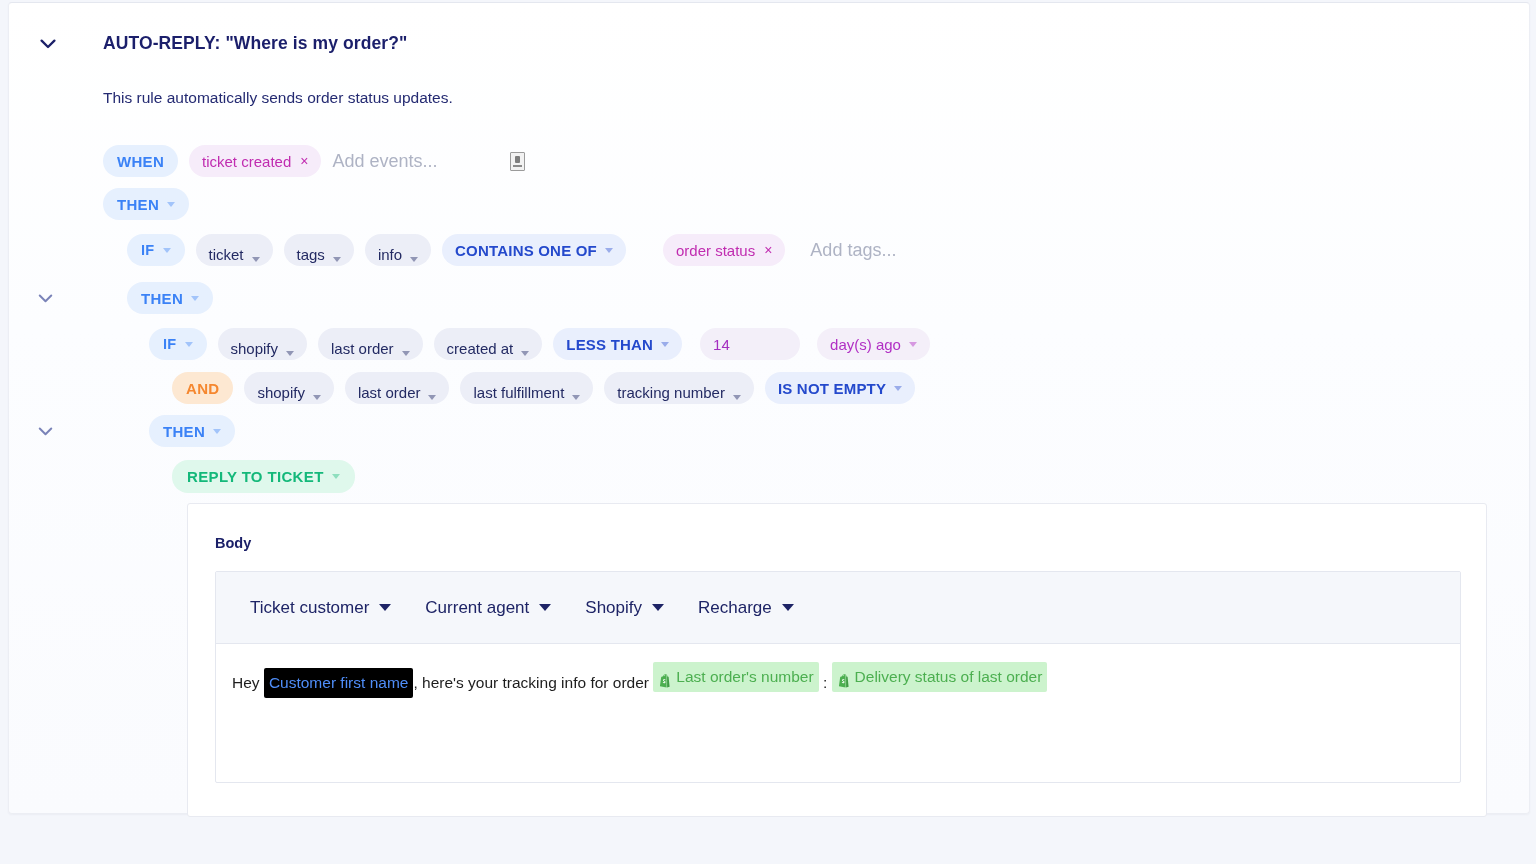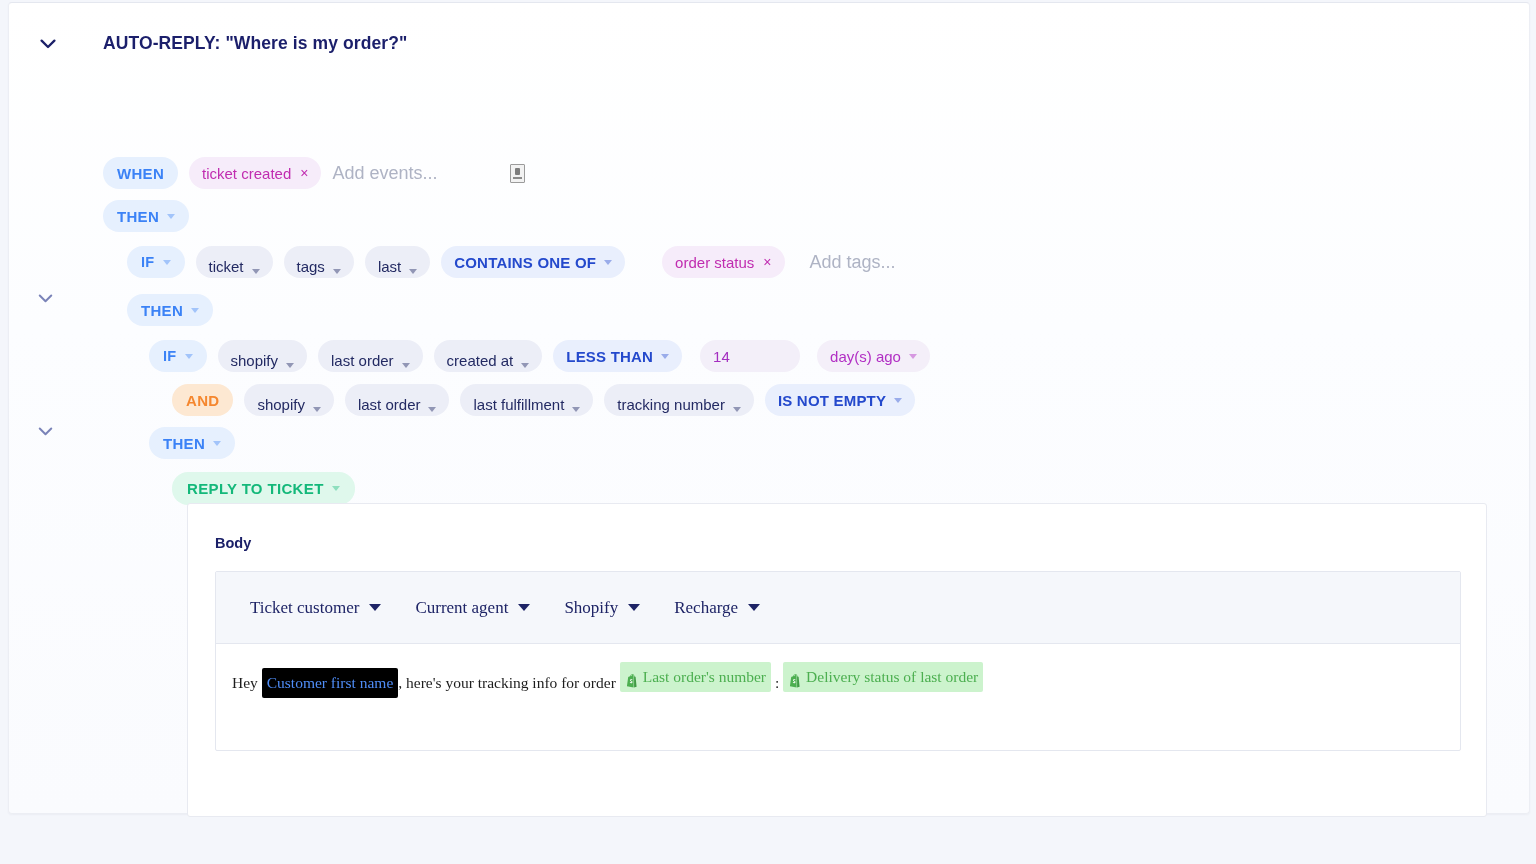--- a/index.html
+++ b/index.html
@@ -55,21 +55,20 @@
     color: #242a72;
     white-space: nowrap;
   }
 
   
   .row {
     position: absolute;
     display: flex;
     align-items: center;
     white-space: nowrap;
-    margin-top: 12px;
   }
 
   .pill {
     display: inline-flex;
     align-items: center;
     gap: 7px;
     height: 32px;
     padding: 4px 13px;
     border-radius: 16px;
     font-size: 15px;
@@ -205,26 +204,25 @@
   .body-label {
     position: absolute;
     left: 27px; top: 31px;
     font-size: 14.5px;
     font-weight: bold;
     color: #1b2068;
   }
   .editor {
     position: absolute;
     left: 27px; top: 67px;
-    width: 1246px; height: 180px;
+    width: 1246px; height: 212px;
     border: 1px solid #e4e7ef;
     border-radius: 2px;
     background: #fff;
     overflow: hidden;
-    font-family: Liberation Serif, serif;
   }
   .editor-toolbar {
     height: 72px;
     background: #f5f7fb;
     border-bottom: 1px solid #e4e7ef;
     display: flex;
     align-items: center;
     padding-left: 34px;
     gap: 0;
   }
@@ -286,20 +284,21 @@
         <path d="M1.6 1.6 L8 8 L14.4 1.6" fill="none" stroke="#7a83b8" stroke-width="2.2" stroke-linecap="round" stroke-linejoin="round"></path>
       </svg>
     </div>
     <div class="chev" style="left:25px; top:417px;">
       <svg width="15" height="9" viewBox="0 0 16 10" aria-hidden="true">
         <path d="M1.6 1.6 L8 8 L14.4 1.6" fill="none" stroke="#7a83b8" stroke-width="2.2" stroke-linecap="round" stroke-linejoin="round"></path>
       </svg>
     </div>
 
     <div class="rule-title">AUTO-REPLY: "Where is my order?"</div>
+    <div class="rule-desc">This rule automatically sends order status updates.</div>
 
     <div class="row" style="left:94px; top:142px;">
       <span class="pill pill-key">WHEN</span>
       <span class="pill pill-tag">
         <span>ticket created</span>
         <span class="x">×</span>
       </span>
       <span class="placeholder">Add events...</span>
       <span class="img-ph" style="margin-left:58px;"></span>
     </div>
@@ -318,21 +317,21 @@
       </span>
       <span class="pill pill-field">
         <span>ticket</span>
         <i class="caret"></i>
       </span>
       <span class="pill pill-field">
         <span>tags</span>
         <i class="caret"></i>
       </span>
       <span class="pill pill-field">
-        <span>last</span>
+        <span>info</span>
         <i class="caret"></i>
       </span>
       <span class="pill pill-op">
         <span>CONTAINS ONE OF</span>
         <i class="caret"></i>
       </span>
       <span class="pill pill-tag" style="margin-left:26px;">
         <span>order status</span>
         <span class="x">×</span>
       </span>

